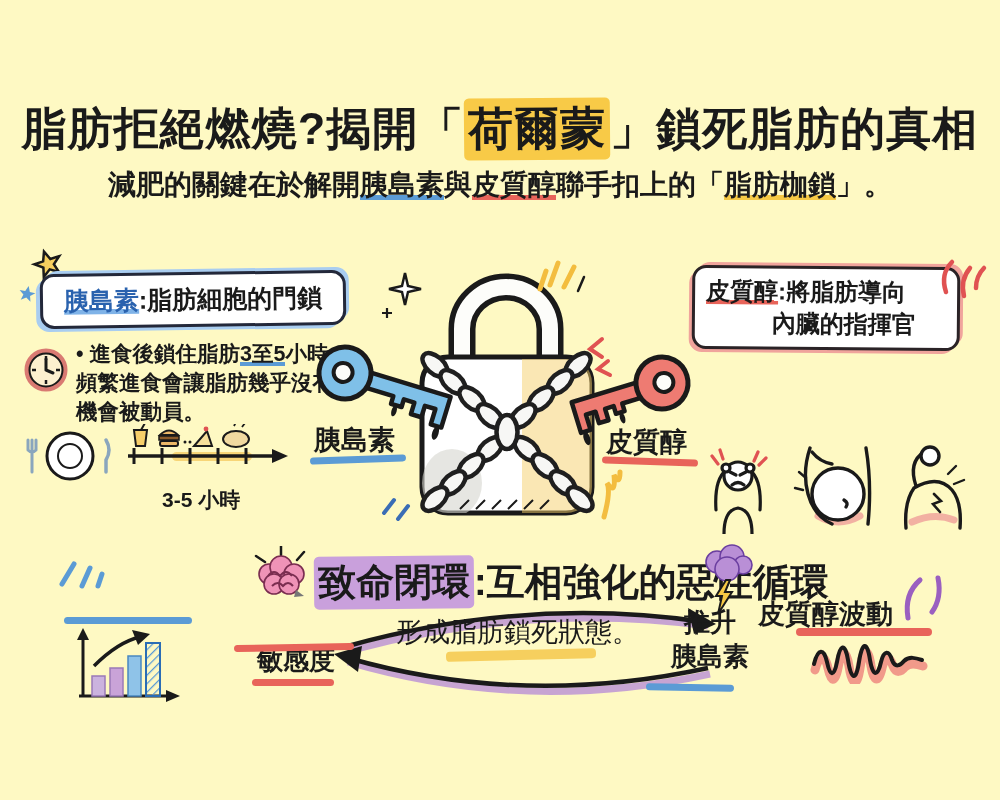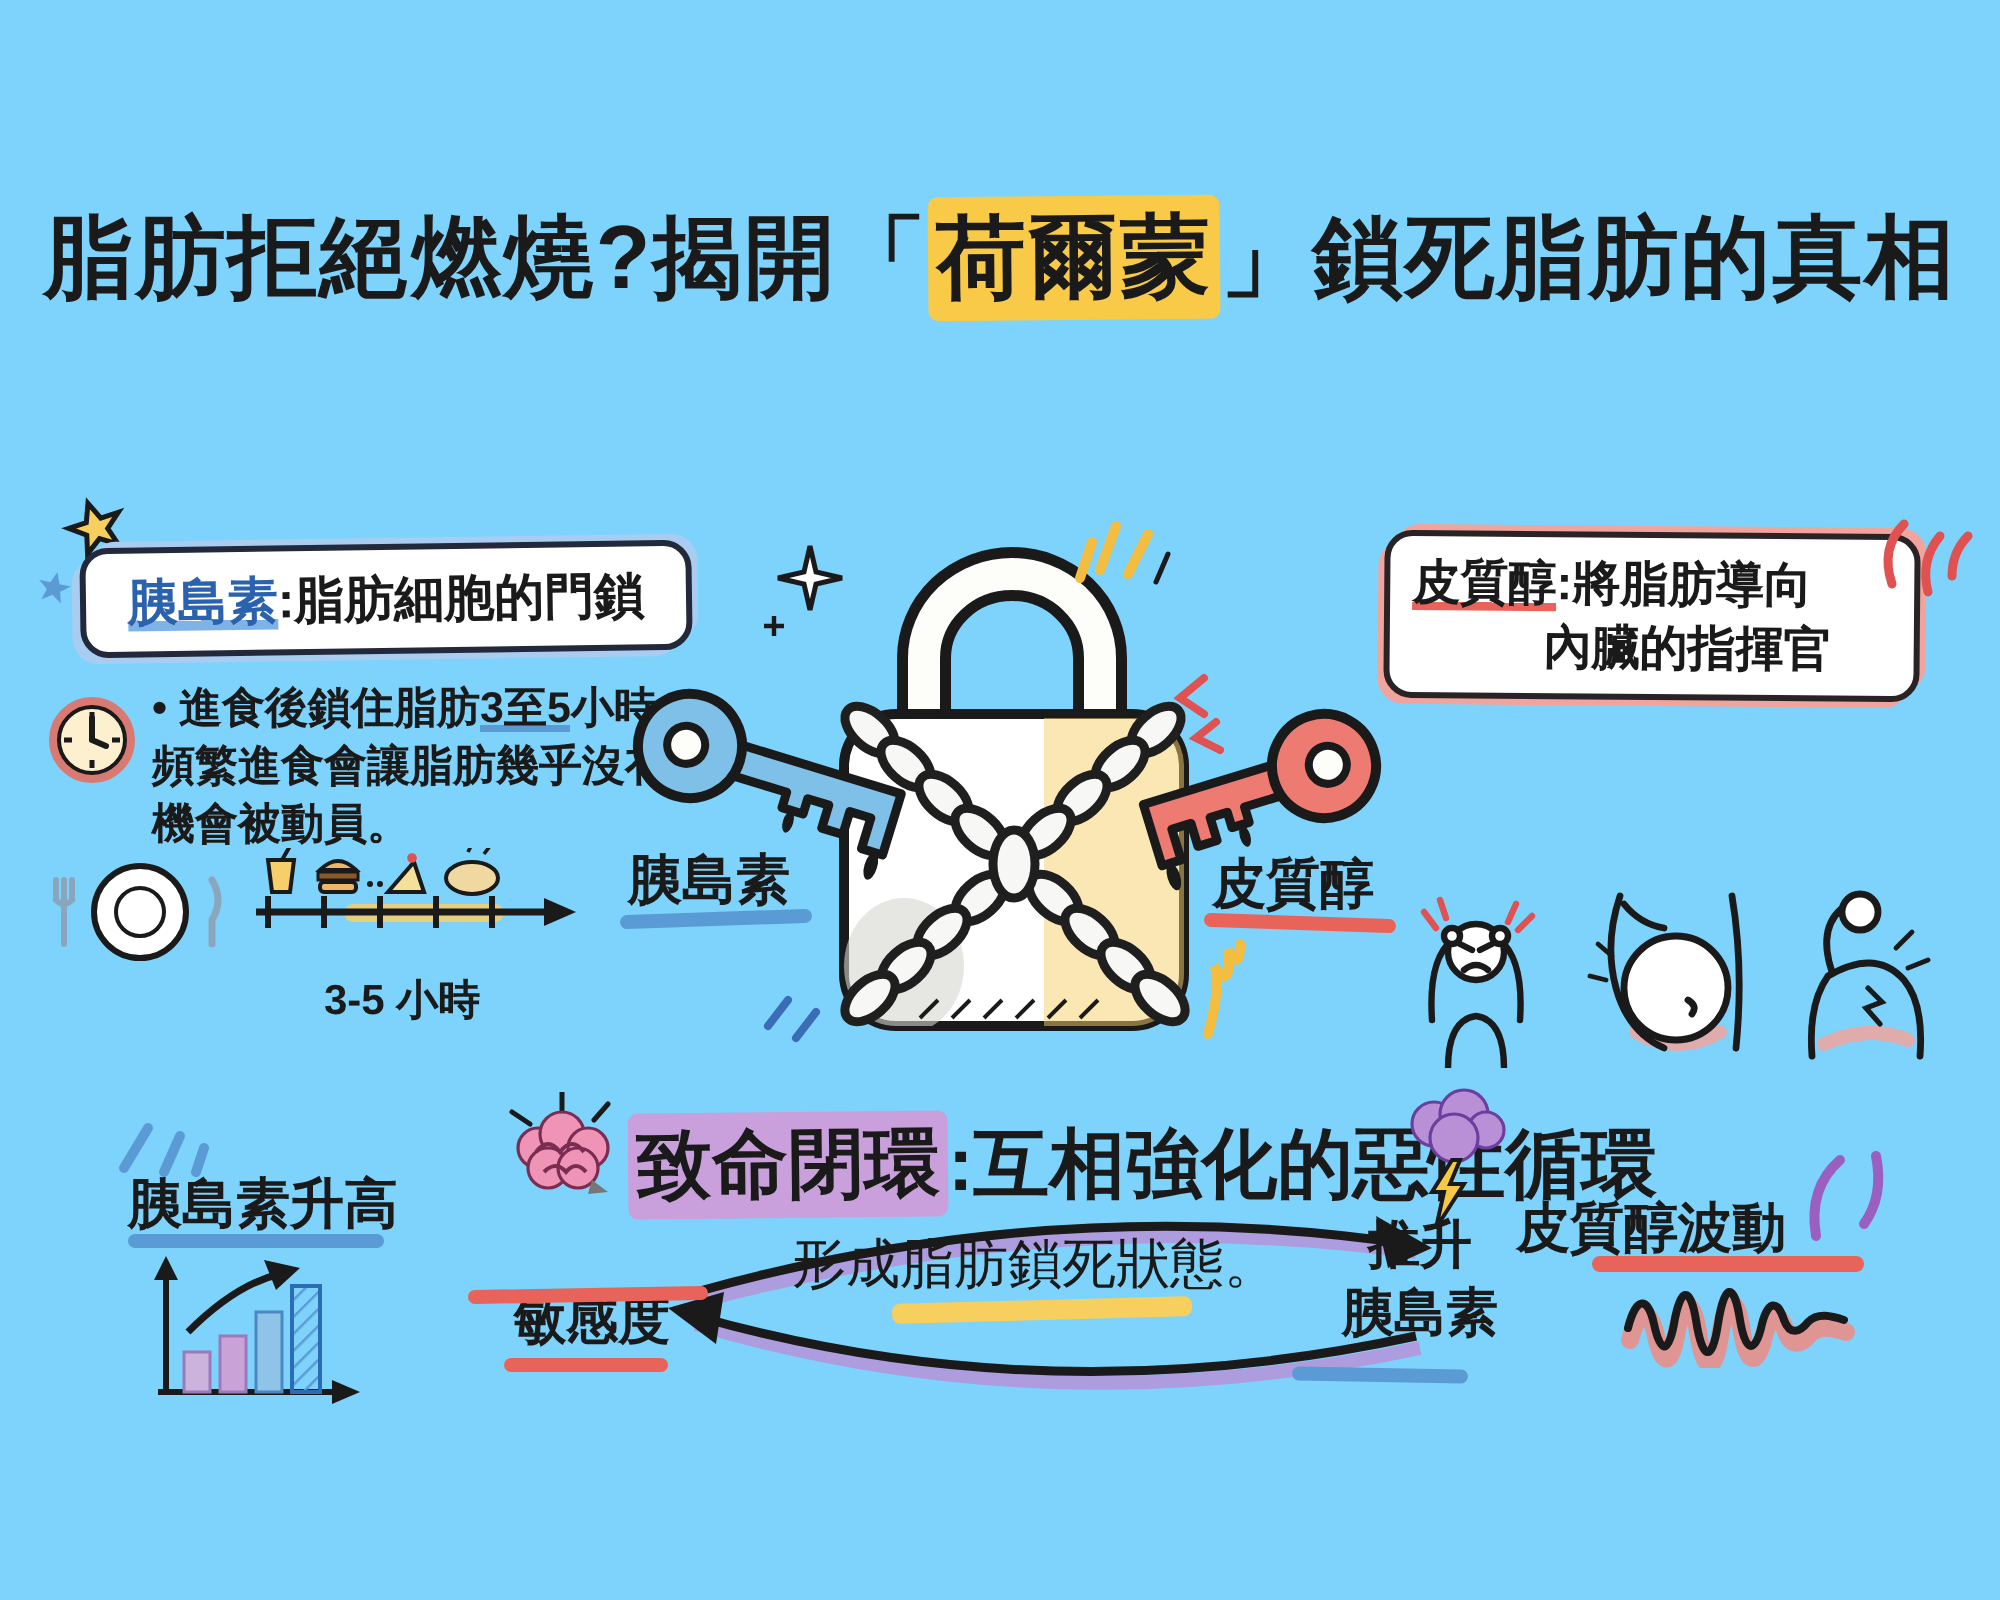--- a/index.html
+++ b/index.html
@@ -1,16 +1,16 @@
 <!DOCTYPE html>
 <html><head>
 <meta charset="utf-8">
 <style>
   html,body{margin:0;padding:0;background:#e8e8e4;}
-  .canvas{position:relative;width:1000px;height:800px;background:#7dd3fc;overflow:hidden;
+  .canvas{position:relative;width:1000px;height:800px;background:#fef9c3;overflow:hidden;
           font-family:"Liberation Sans",sans-serif;color:#1a1a1a;}
   .abs{position:absolute;}
   .nowrap{white-space:nowrap;}
 
   
   .title{left:0;right:0;top:98px;text-align:center;font-size:45px;font-weight:900;letter-spacing:1px;}
   .hl-yellow{background:#f8ca47;padding:1px 4px;border-radius:5px;display:inline-block;transform:rotate(-0.5deg);}
   .subtitle{left:0;right:0;top:166px;text-align:center;font-size:28px;font-weight:800;}
 
   
@@ -50,20 +50,23 @@
   .loop-node{font-size:26px;font-weight:900;line-height:1.3;text-align:center;}
   .rise-label,.wave-label{font-size:27px;font-weight:900;}
 </style>
 </head>
 <body>
 
 <div class="canvas">
 
   <div class="abs title nowrap">
     <span>脂肪拒絕燃燒?揭開「</span><span class="hl-yellow">荷爾蒙</span><span>」鎖死脂肪的真相</span>
+  </div>
+  <div class="abs subtitle nowrap">
+    <span>減肥的關鍵在於解開</span><span class="mk-blue">胰島素</span><span>與</span><span class="mk-red">皮質醇</span><span>聯手扣上的「</span><span class="mk-yellow">脂肪枷鎖</span><span>」。</span>
   </div>
 
   <svg class="abs" style="left:16px;top:242px;" width="72" height="74" viewBox="0 0 72 74">
     <path d="M0,-13 L3.8,-4 L13,-4 L5.5,2 L8,11 L0,5.6 L-8,11 L-5.5,2 L-13,-4 L-3.8,-4 Z" transform="translate(32,22) rotate(-18)" fill="#f6cf5e" stroke="#1a1a1a" stroke-width="2.5"></path>
     <path d="M0,-13 L3.8,-4 L13,-4 L5.5,2 L8,11 L0,5.6 L-8,11 L-5.5,2 L-13,-4 L-3.8,-4 Z" transform="translate(11,52) rotate(12) scale(0.62)" fill="#5b9bd5"></path>
   </svg>
 
   <div class="abs panel-box insulin-box nowrap">
     <span class="blue-term">胰島素</span><span>:脂肪細胞的門鎖</span>
   </div>
@@ -281,21 +284,20 @@
 
   <div class="abs loop-node" style="left:650px;top:606px;width:120px;">
     <span class="nowrap">推升</span><br>
     <span class="nowrap">胰島素</span>
   </div>
   <div class="abs bar bar-blue" style="left:646px;top:684px;width:88px;transform:rotate(1deg);"></div>
 
   <svg class="abs" style="left:52px;top:556px;" width="64" height="34" viewBox="0 0 64 34">
     <path d="M10,28 L22,8 M30,30 L38,12 M46,30 L50,18" fill="none" stroke="#5b9bd5" stroke-width="5" stroke-linecap="round"></path>
   </svg>
-  <div class="abs rise-label nowrap" style="left:64px;top:584px;">胰島素升高</div>
   <div class="abs bar bar-blue" style="left:64px;top:617px;width:128px;"></div>
   <svg class="abs" style="left:70px;top:624px;" width="118" height="82" viewBox="0 0 118 82">
     <defs>
       <pattern id="hb" width="6" height="6" patternUnits="userSpaceOnUse" patternTransform="rotate(45)">
         <line x1="0" y1="0" x2="0" y2="6" stroke="#5b9bd5" stroke-width="2.5"></line>
       </pattern>
     </defs>
     <line x1="13" y1="72" x2="13" y2="12" stroke="#1a1a1a" stroke-width="3"></line>
     <polygon points="13,4 7,16 19,16" fill="#1a1a1a"></polygon>
     <line x1="9" y1="72" x2="100" y2="72" stroke="#1a1a1a" stroke-width="3"></line>

